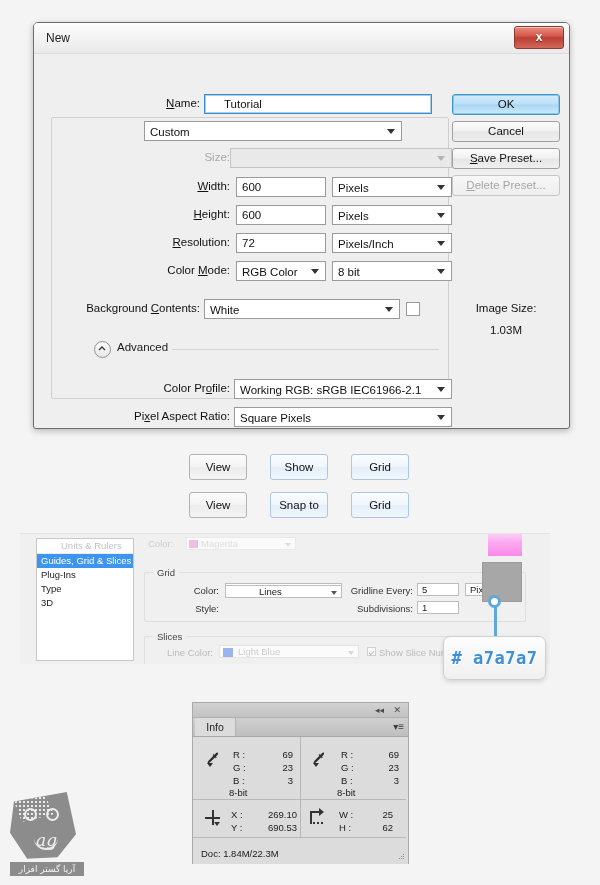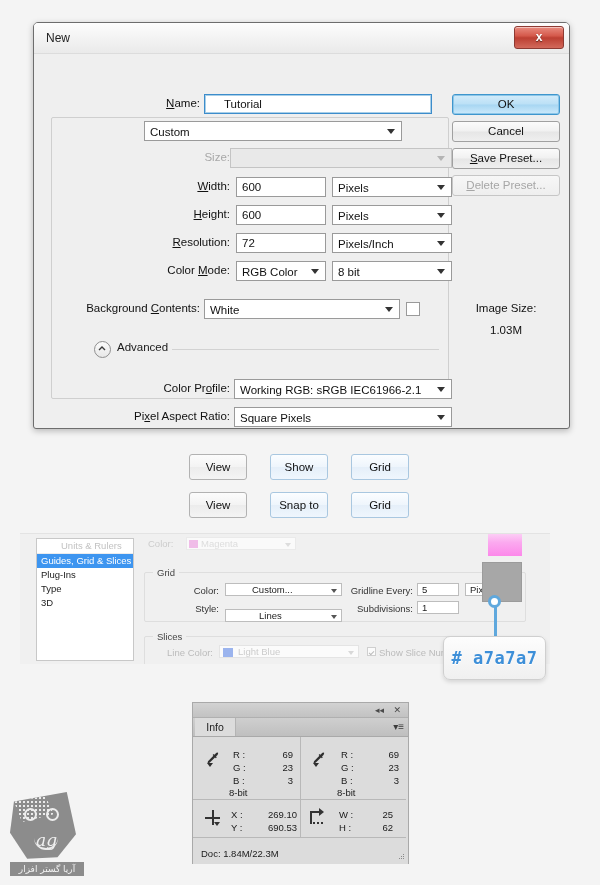--- a/index.html
+++ b/index.html
@@ -497,21 +497,21 @@
     <div class="pbox" style="left:4px;top:34px;width:382px;height:50px;">
       <div class="pbox-title">Grid</div>
 
       <div class="plabel" style="left:26px;top:12px;width:48px;">Color:</div>
       <div class="pcombo" style="left:80px;top:10px;width:117px;">
         <span style="margin-left:22px;">Custom...</span>
         <span class="arw"></span>
       </div>
 
       <div class="plabel" style="left:26px;top:30px;width:48px;">Style:</div>
-      <div class="pcombo" style="left:80px;top:36px;width:117px;padding-left:33px;">
+      <div class="pcombo" style="left:80px;top:12px;width:117px;padding-left:33px;">
         <span>Lines</span>
         <span class="arw"></span>
       </div>
 
       <div class="plabel" style="left:188px;top:12px;width:80px;">Gridline Every:</div>
       <input class="pinput" style="left: 272px; top: 10px; width: 42px;" value="5">
       <div class="pcombo" style="left:320px;top:10px;width:56px;">
         <span>Pixels</span>
         <span class="arw"></span>
       </div>

